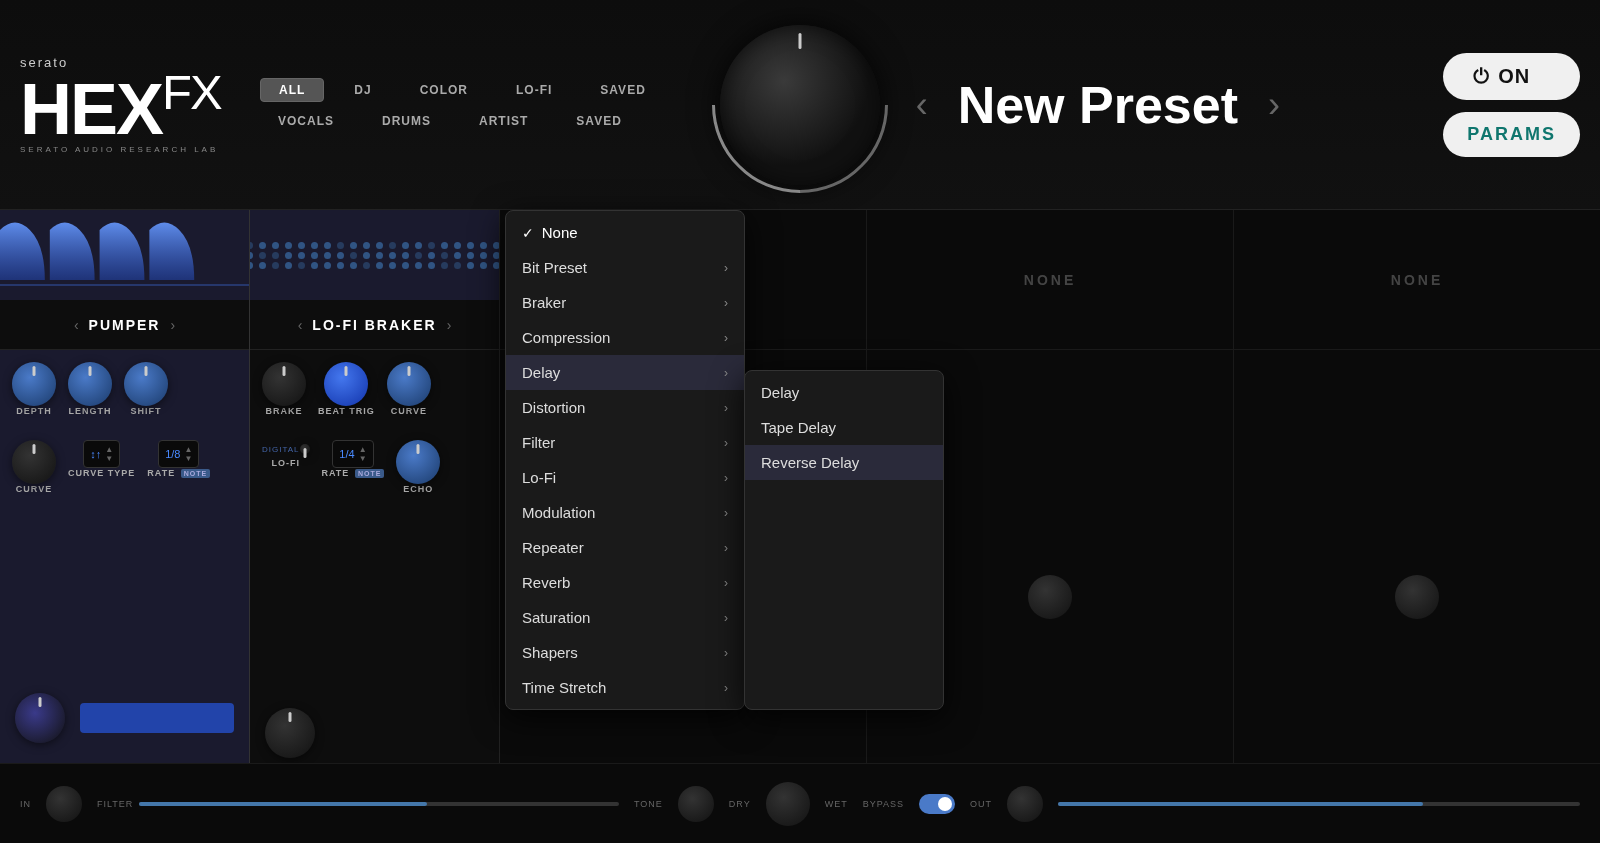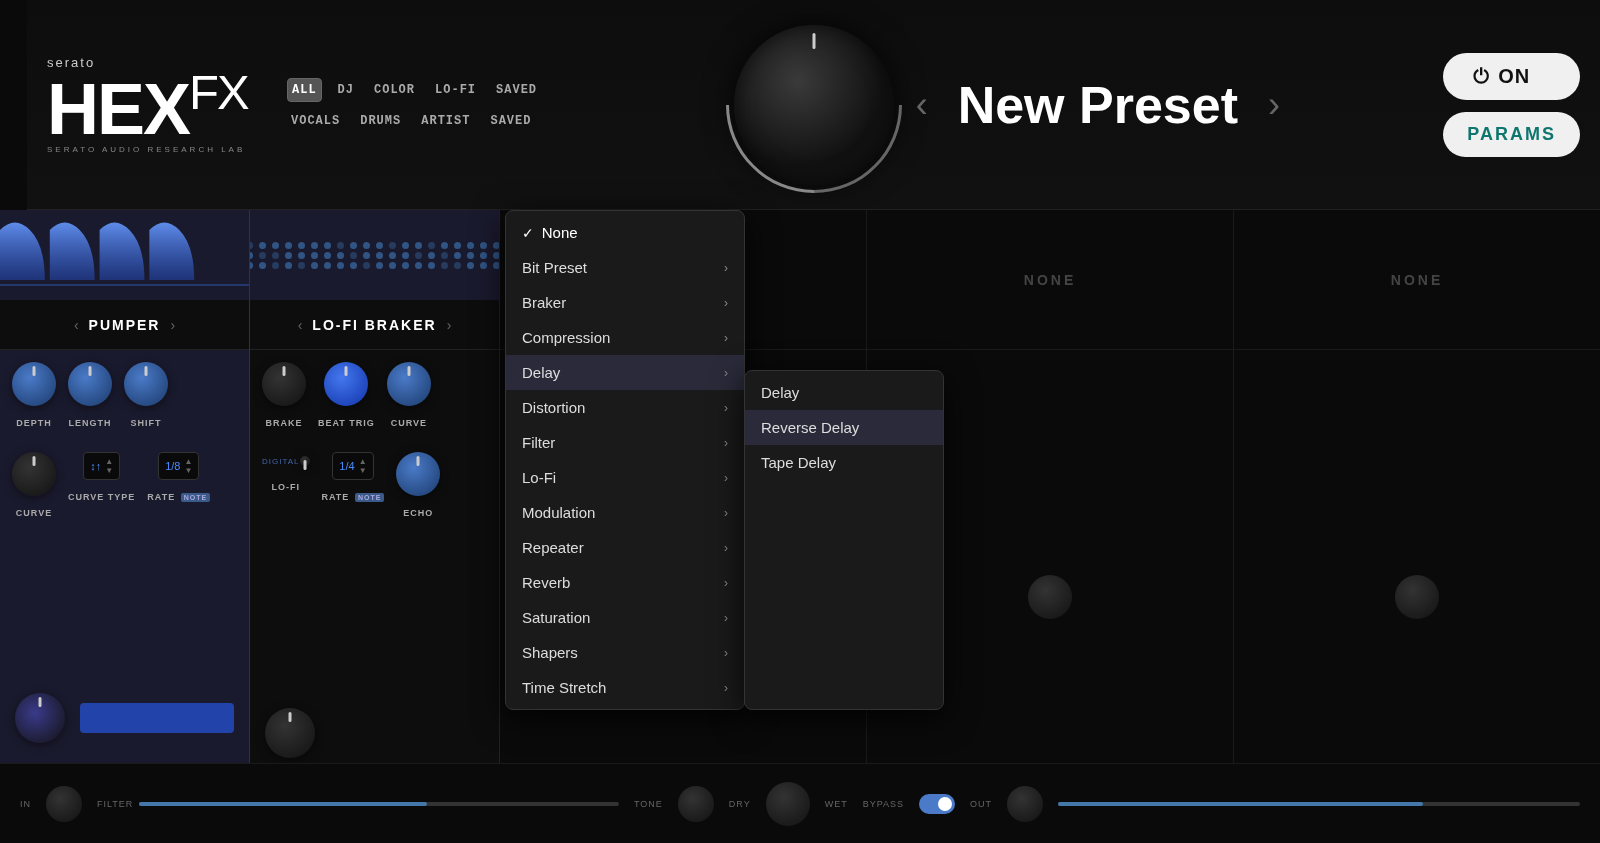--- a/index.html
+++ b/index.html
@@ -15,21 +15,20 @@
 
     
     .header {
       height: 210px;
       background: linear-gradient(to bottom, #0d0d0d, #111);
       display: flex;
       align-items: center;
       padding: 0 20px;
       position: relative;
       border-bottom: 1px solid #222;
-      margin-left: 27px;
     }
 
     .logo-section {
       width: 220px;
       flex-shrink: 0;
     }
 
     .serato-text {
       font-size: 13px;
       color: #ccc;
@@ -68,27 +67,26 @@
     .nav-row {
       display: flex;
       gap: 12px;
       align-items: center;
     }
 
     .nav-btn {
       background: #2a2a2a;
       border: 1px solid #444;
       color: #aaa;
-      padding: 4px 4px;
+      padding: 4px 18px;
       border-radius: 4px;
       font-size: 12px;
       font-weight: 600;
       cursor: pointer;
       letter-spacing: 1px;
-      font-family: Liberation Mono, monospace;
     }
 
     .nav-btn.active {
       background: #555;
       color: #fff;
       border-color: #666;
     }
 
     .nav-btn.plain {
       background: transparent;
@@ -307,21 +305,21 @@
       display: flex;
       flex-wrap: wrap;
       gap: 12px;
       align-items: flex-start;
     }
 
     .knob-control {
       display: flex;
       flex-direction: column;
       align-items: center;
-      gap: 12px;
+      gap: 0;
     }
 
     .knob {
       width: 44px;
       height: 44px;
       border-radius: 50%;
       background: radial-gradient(circle at 40% 35%, #4a7ac8, #1a3a6a);
       position: relative;
       cursor: pointer;
       box-shadow: 0 2px 8px rgba(0,0,0,0.5);
@@ -908,20 +906,20 @@
     <div class="dropdown-item">
       <span>Time Stretch</span>
       <span class="chevron-right">›</span>
     </div>
   </div>
 
   <div class="dropdown-sub" style="margin-top: calc(4 * 40px);">
     <div class="dropdown-item">
       <span>Delay</span>
     </div>
+    <div class="dropdown-item">
+      <span>Tape Delay</span>
+    </div>
     <div class="dropdown-item highlighted" style="background:#2a2a3a;">
       <span>Reverse Delay</span>
     </div>
-    <div class="dropdown-item">
-      <span>Tape Delay</span>
-    </div>
   </div>
 </div>
 
 </body></html>

